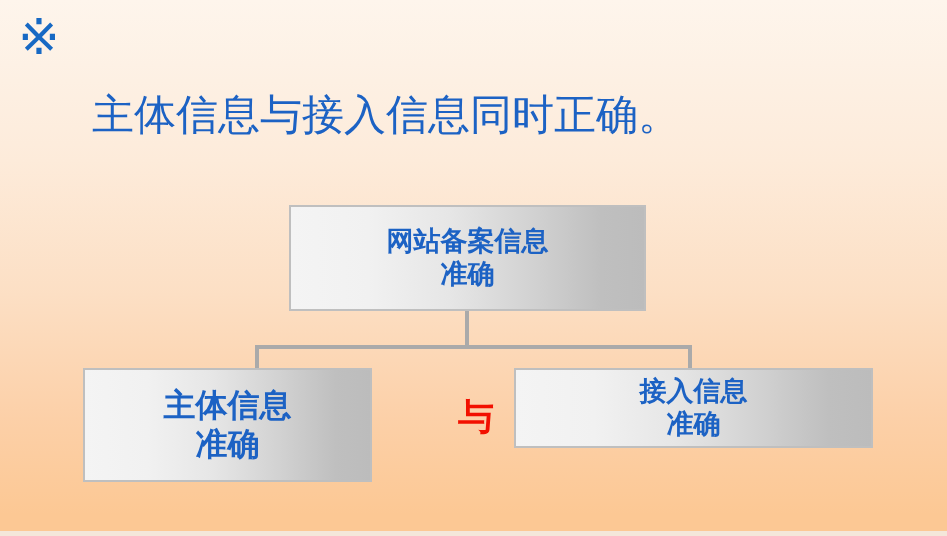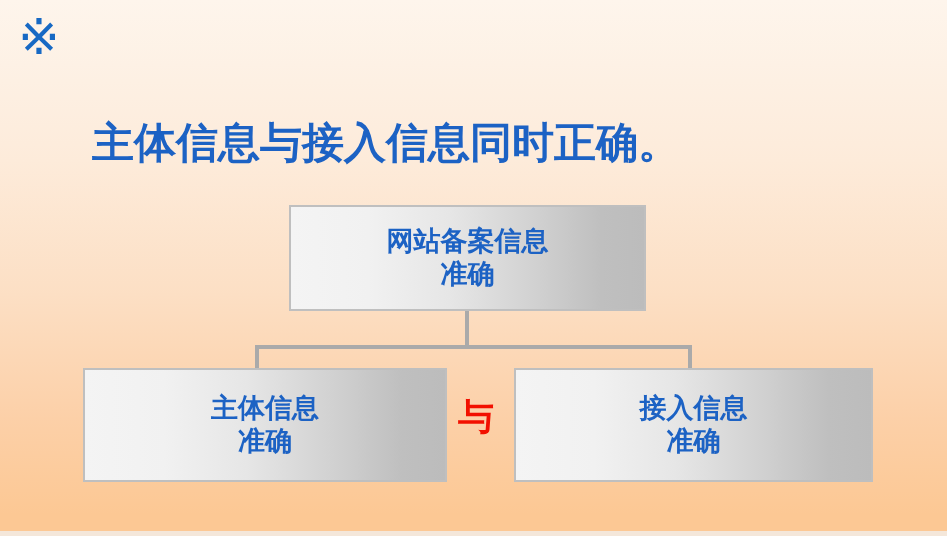--- a/index.html
+++ b/index.html
@@ -74,23 +74,22 @@
   }
 
   #subtitle {
     position: absolute;
     left: 92px;
     top: 92px;
     color: #1C62C4;
     font-size: 42px;
     line-height: 1.1;
     font-family: "DejaVu Serif", "Liberation Serif", serif;
-    font-weight: 700;
+    font-weight: 400;
     white-space: nowrap;
-    margin-top: 28px;
   }
 
   
   .conn {
     position: absolute;
     background: #AAAAAA;
   }
   #conn-vert-top {
     left: 465px;
     top: 311px;
@@ -143,30 +142,30 @@
     left: 289px;
     top: 205px;
     width: 357px;
     height: 106px;
     font-size: 27px;
   }
 
   #box-left {
     left: 83px;
     top: 368px;
-    width: 364px;
+    width: 289px;
     height: 114px;
-    font-size: 27px;
+    font-size: 32px;
   }
 
   #box-right {
     left: 514px;
     top: 368px;
     width: 359px;
-    height: 114px;
+    height: 80px;
     font-size: 27px;
   }
 
   .box-line1 { display: block; }
   .box-line2 { display: block; }
 
   
   #conjunction {
     position: absolute;
     left: 438px;

